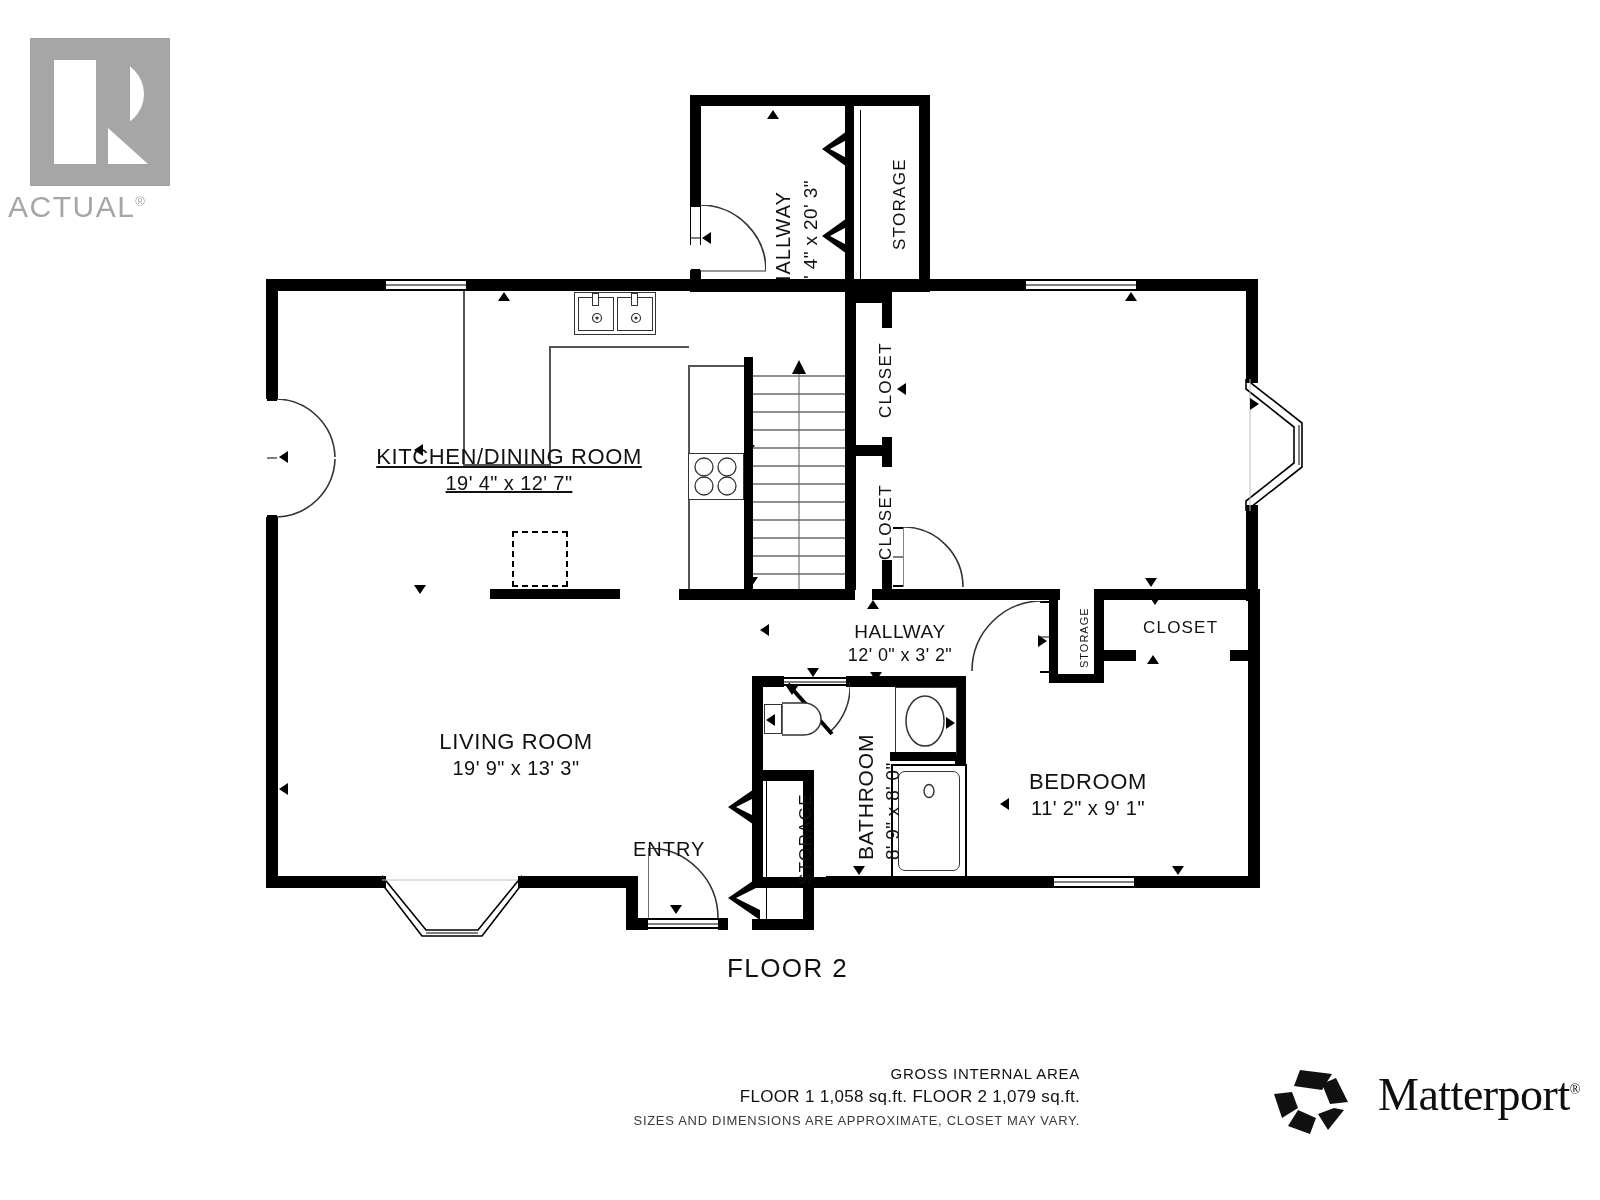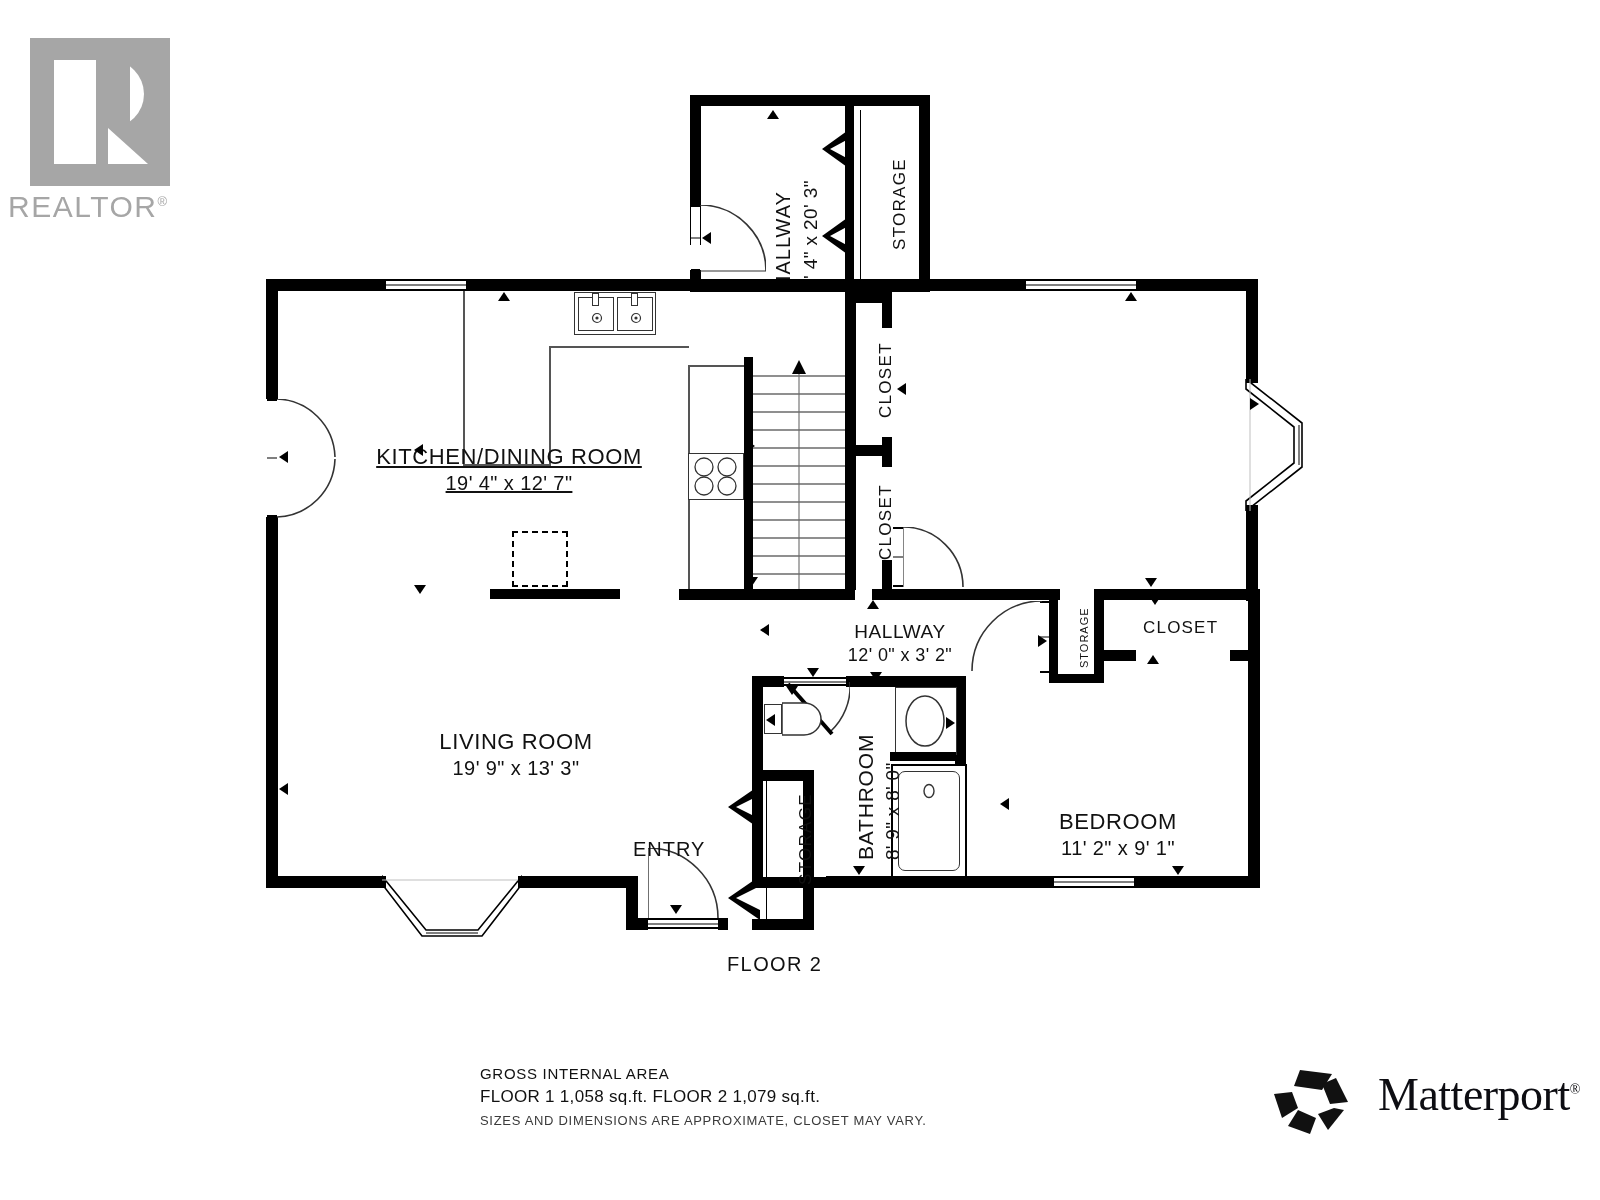--- a/index.html
+++ b/index.html
@@ -35,34 +35,34 @@
 
   .room-label{position:absolute;text-align:center;white-space:nowrap;line-height:1.25;}
   .room-name{font-size:22px;letter-spacing:0.6px;}
   .room-dim{font-size:20px;letter-spacing:0.4px;}
   .small-label{position:absolute;font-size:17px;letter-spacing:1.2px;white-space:nowrap;}
   .vert-label{position:absolute;font-size:17px;letter-spacing:1.3px;white-space:nowrap;
      transform-origin:0 0;transform:rotate(-90deg);}
   .vert-label-sm{position:absolute;font-size:11px;letter-spacing:1px;white-space:nowrap;
      transform-origin:0 0;transform:rotate(-90deg);}
 
-  .floor-title{position:absolute;font-size:20px;letter-spacing:1.4px;font-weight:400;}
+  .floor-title{position:absolute;font-size:26px;letter-spacing:1.4px;font-weight:400;}
 
   
   .arr{position:absolute;width:0;height:0;}
   .arr-u{border-left:6px solid transparent;border-right:6px solid transparent;border-bottom:9px solid #000;}
   .arr-d{border-left:6px solid transparent;border-right:6px solid transparent;border-top:9px solid #000;}
   .arr-l{border-top:6px solid transparent;border-bottom:6px solid transparent;border-right:9px solid #000;}
   .arr-r{border-top:6px solid transparent;border-bottom:6px solid transparent;border-left:9px solid #000;}
 
   
   .chev{position:absolute;}
 
   
-  .footer{position:absolute;text-align:left;line-height:1.45;}
+  .footer{position:absolute;text-align:right;line-height:1.45;}
   .f1{font-size:15px;letter-spacing:0.7px;}
   .f2{font-size:17px;letter-spacing:0.3px;}
   .f3{font-size:13px;letter-spacing:0.7px;color:#3a3a3a;}
 
   
   .mp{position:absolute;left:1270px;top:1062px;width:310px;height:80px;}
   .mp-word{position:absolute;left:108px;top:6px;font-size:46px;letter-spacing:-0.5px;
      font-family:"Liberation Serif","DejaVu Serif",serif;color:#0d0d12;}
   .mp-word sup{font-size:14px;vertical-align:super;}
 </style>
@@ -71,21 +71,21 @@
 
 <div id="stage">
 
   <div class="realtor-logo">
     <div class="realtor-mark">
       <div class="bar"></div>
       <div class="bowl"></div>
       <div class="bowl2"></div>
       <div class="leg"></div>
     </div>
-    <div class="realtor-word"><span>REALTOR</span><sup>®</sup></div>
+    <div class="realtor-word"><span>ACTUAL</span><sup>®</sup></div>
   </div>
 
   <div class="wall" style="left:690px;top:95px;width:240px;height:11px;"></div>
   <div class="wall" style="left:690px;top:95px;width:11px;height:150px;"></div>
   <div class="wall" style="left:690px;top:270px;width:11px;height:22px;"></div>
   <div class="wall" style="left:919px;top:95px;width:11px;height:195px;"></div>
   <div class="wall" style="left:845px;top:106px;width:9px;height:179px;"></div>
   <div class="wall" style="left:690px;top:281px;width:240px;height:11px;"></div>
 
   <div class="thin" style="left:860px;top:110px;width:1px;height:172px;background:#000;"></div>
@@ -278,21 +278,21 @@
   <div class="wall" style="left:1230px;top:650px;width:30px;height:11px;"></div>
   <div class="arr arr-u" style="left:1147px;top:655px;"></div>
 
   <div class="wall" style="left:1248px;top:600px;width:12px;height:288px;"></div>
   <div class="wall" style="left:826px;top:876px;width:30px;height:12px;"></div>
   <div class="win" style="left:856px;top:876px;width:90px;height:12px;"></div>
   <div class="wall" style="left:946px;top:876px;width:108px;height:12px;"></div>
   <div class="win" style="left:1054px;top:876px;width:80px;height:12px;"></div>
   <div class="wall" style="left:1134px;top:876px;width:126px;height:12px;"></div>
 
-  <div class="room-label" style="left:1050px;top:768px;width:136px;margin-top:40px;">
+  <div class="room-label" style="left:1020px;top:768px;width:136px;">
     <div class="room-name">BEDROOM</div>
     <div class="room-dim">11' 2" x 9' 1"</div>
   </div>
   <div class="arr arr-r" style="left:1249px;top:798px;"></div>
   <div class="arr arr-l" style="left:1000px;top:798px;"></div>
   <div class="arr arr-d" style="left:1172px;top:866px;"></div>
 
   <div class="win" style="left:953px;top:693px;width:10px;height:66px;border-top:2px solid #000;border-bottom:2px solid #000;"></div>
   <svg style="position:absolute;left:895px;top:693px;width:68px;height:68px;" viewBox="0 0 68 68">
     <path d="M68,0 A66,66 0 0 0 2,66" fill="none" stroke="#333" stroke-width="1.6"></path>

